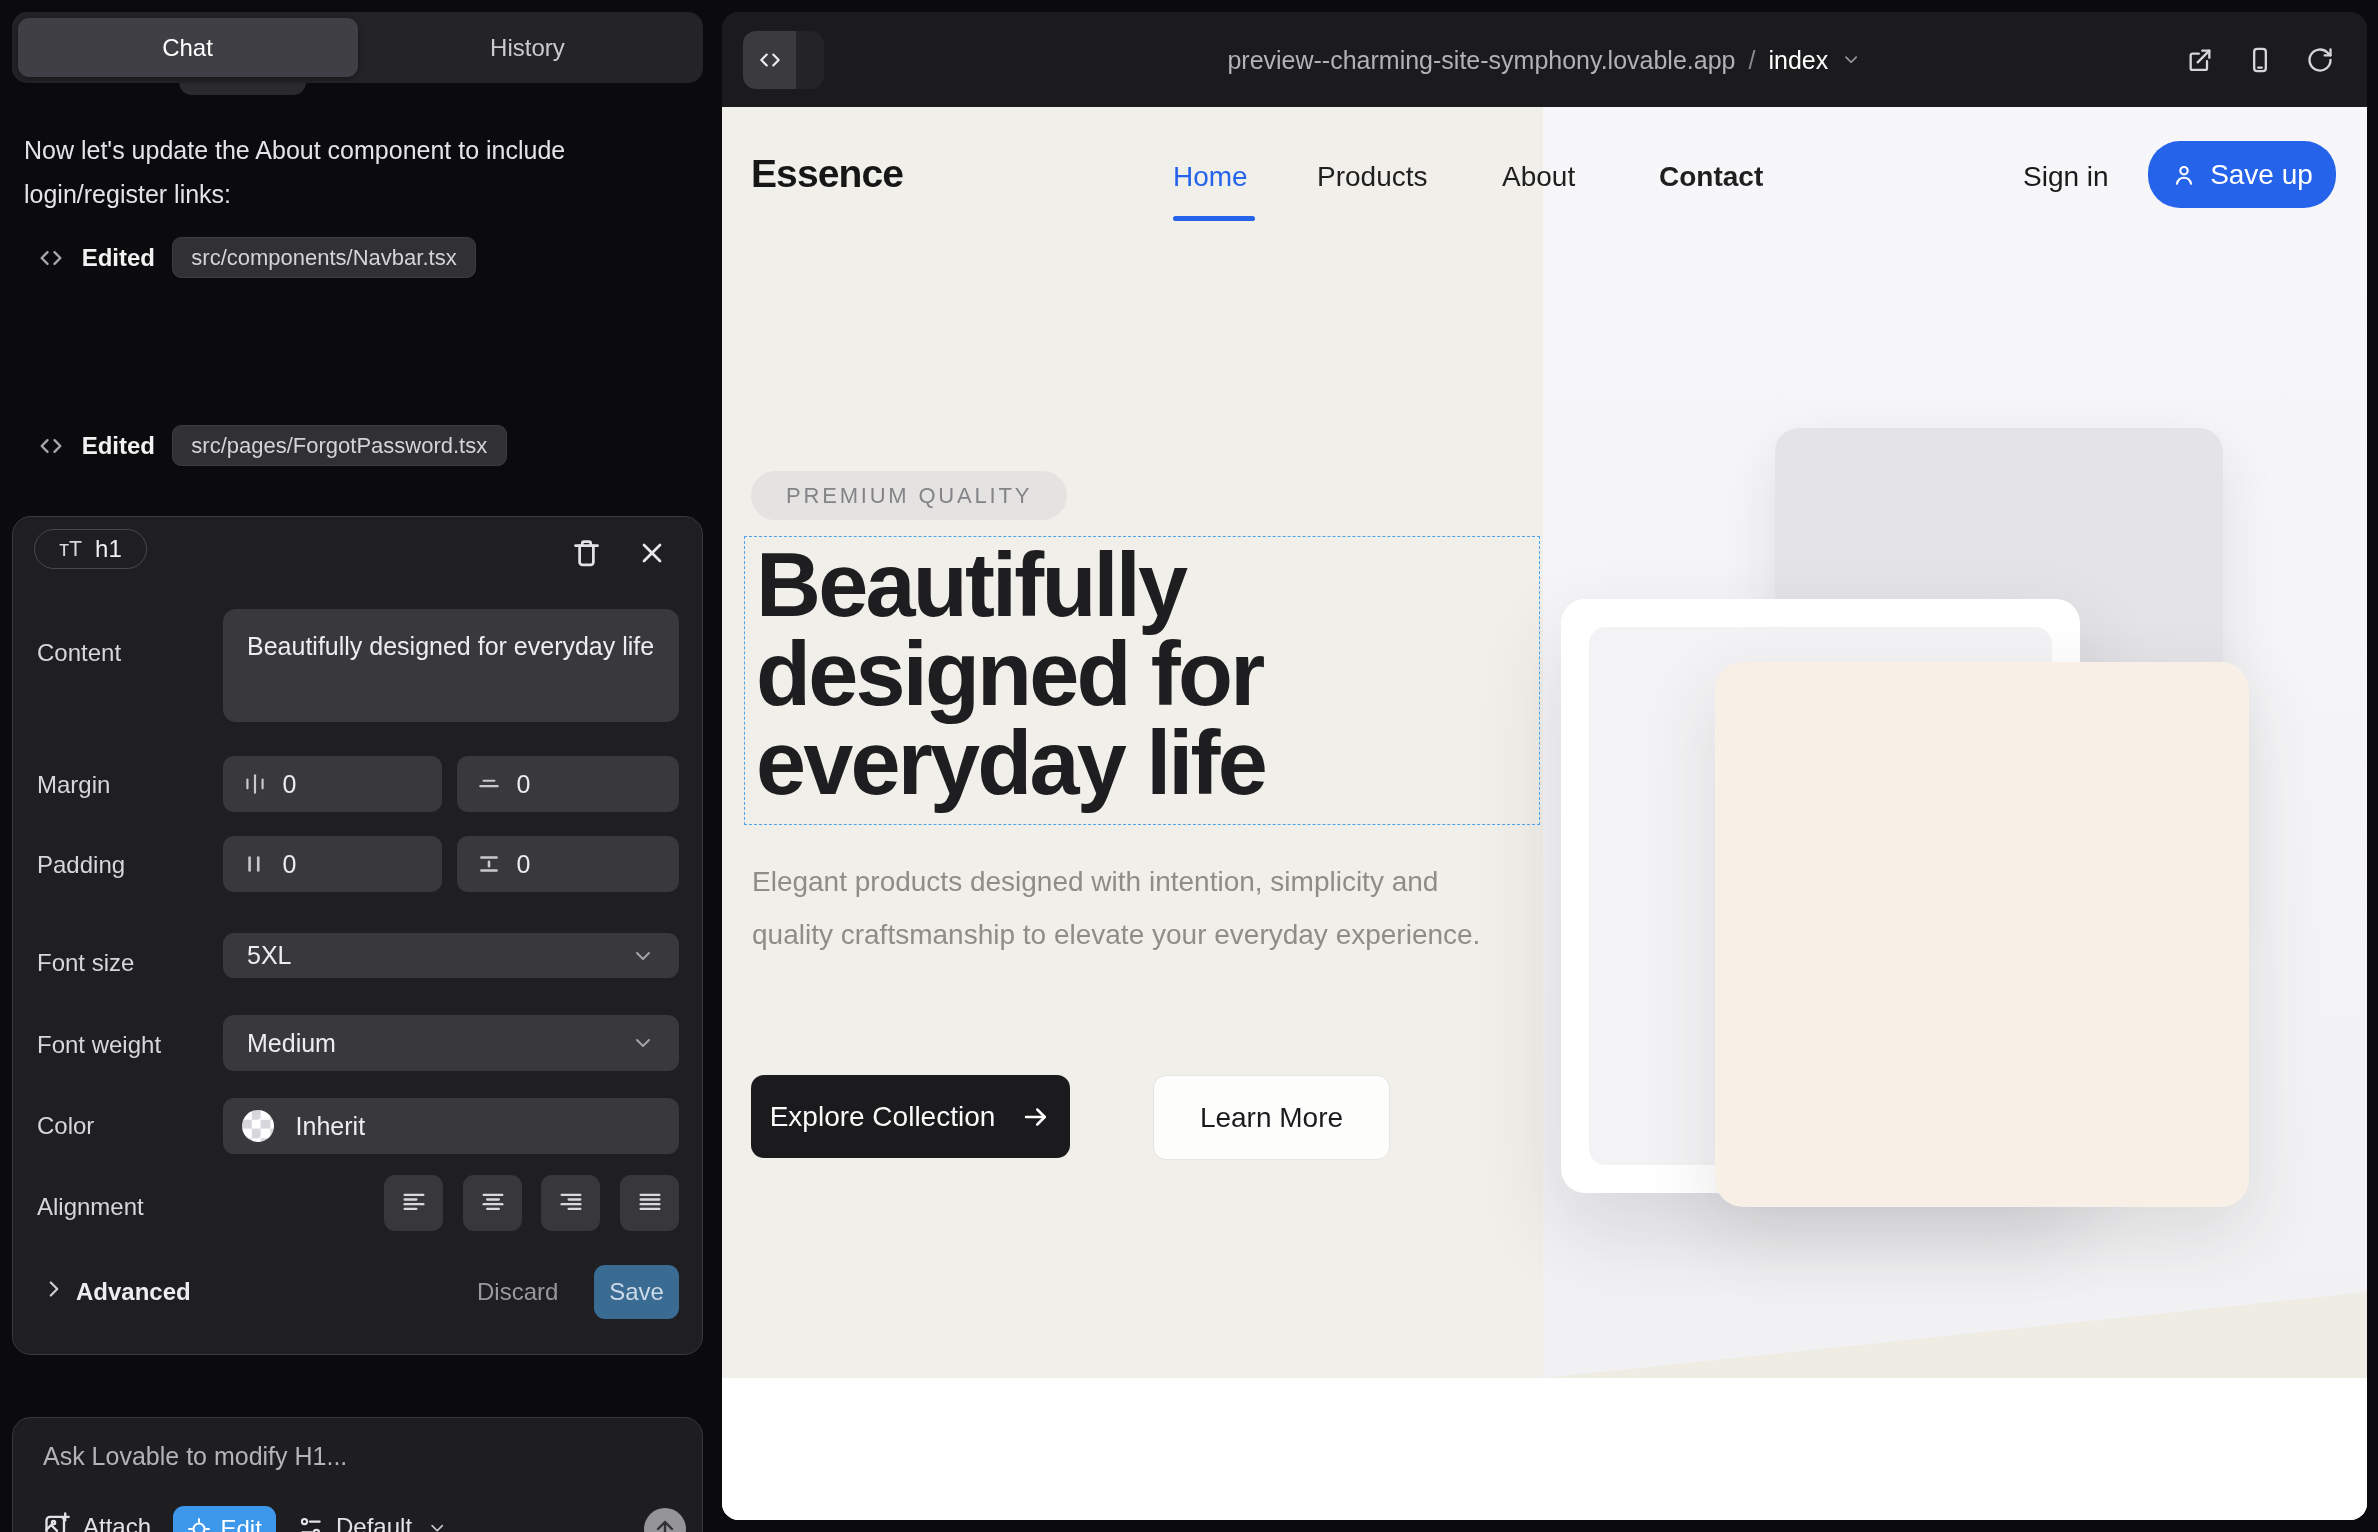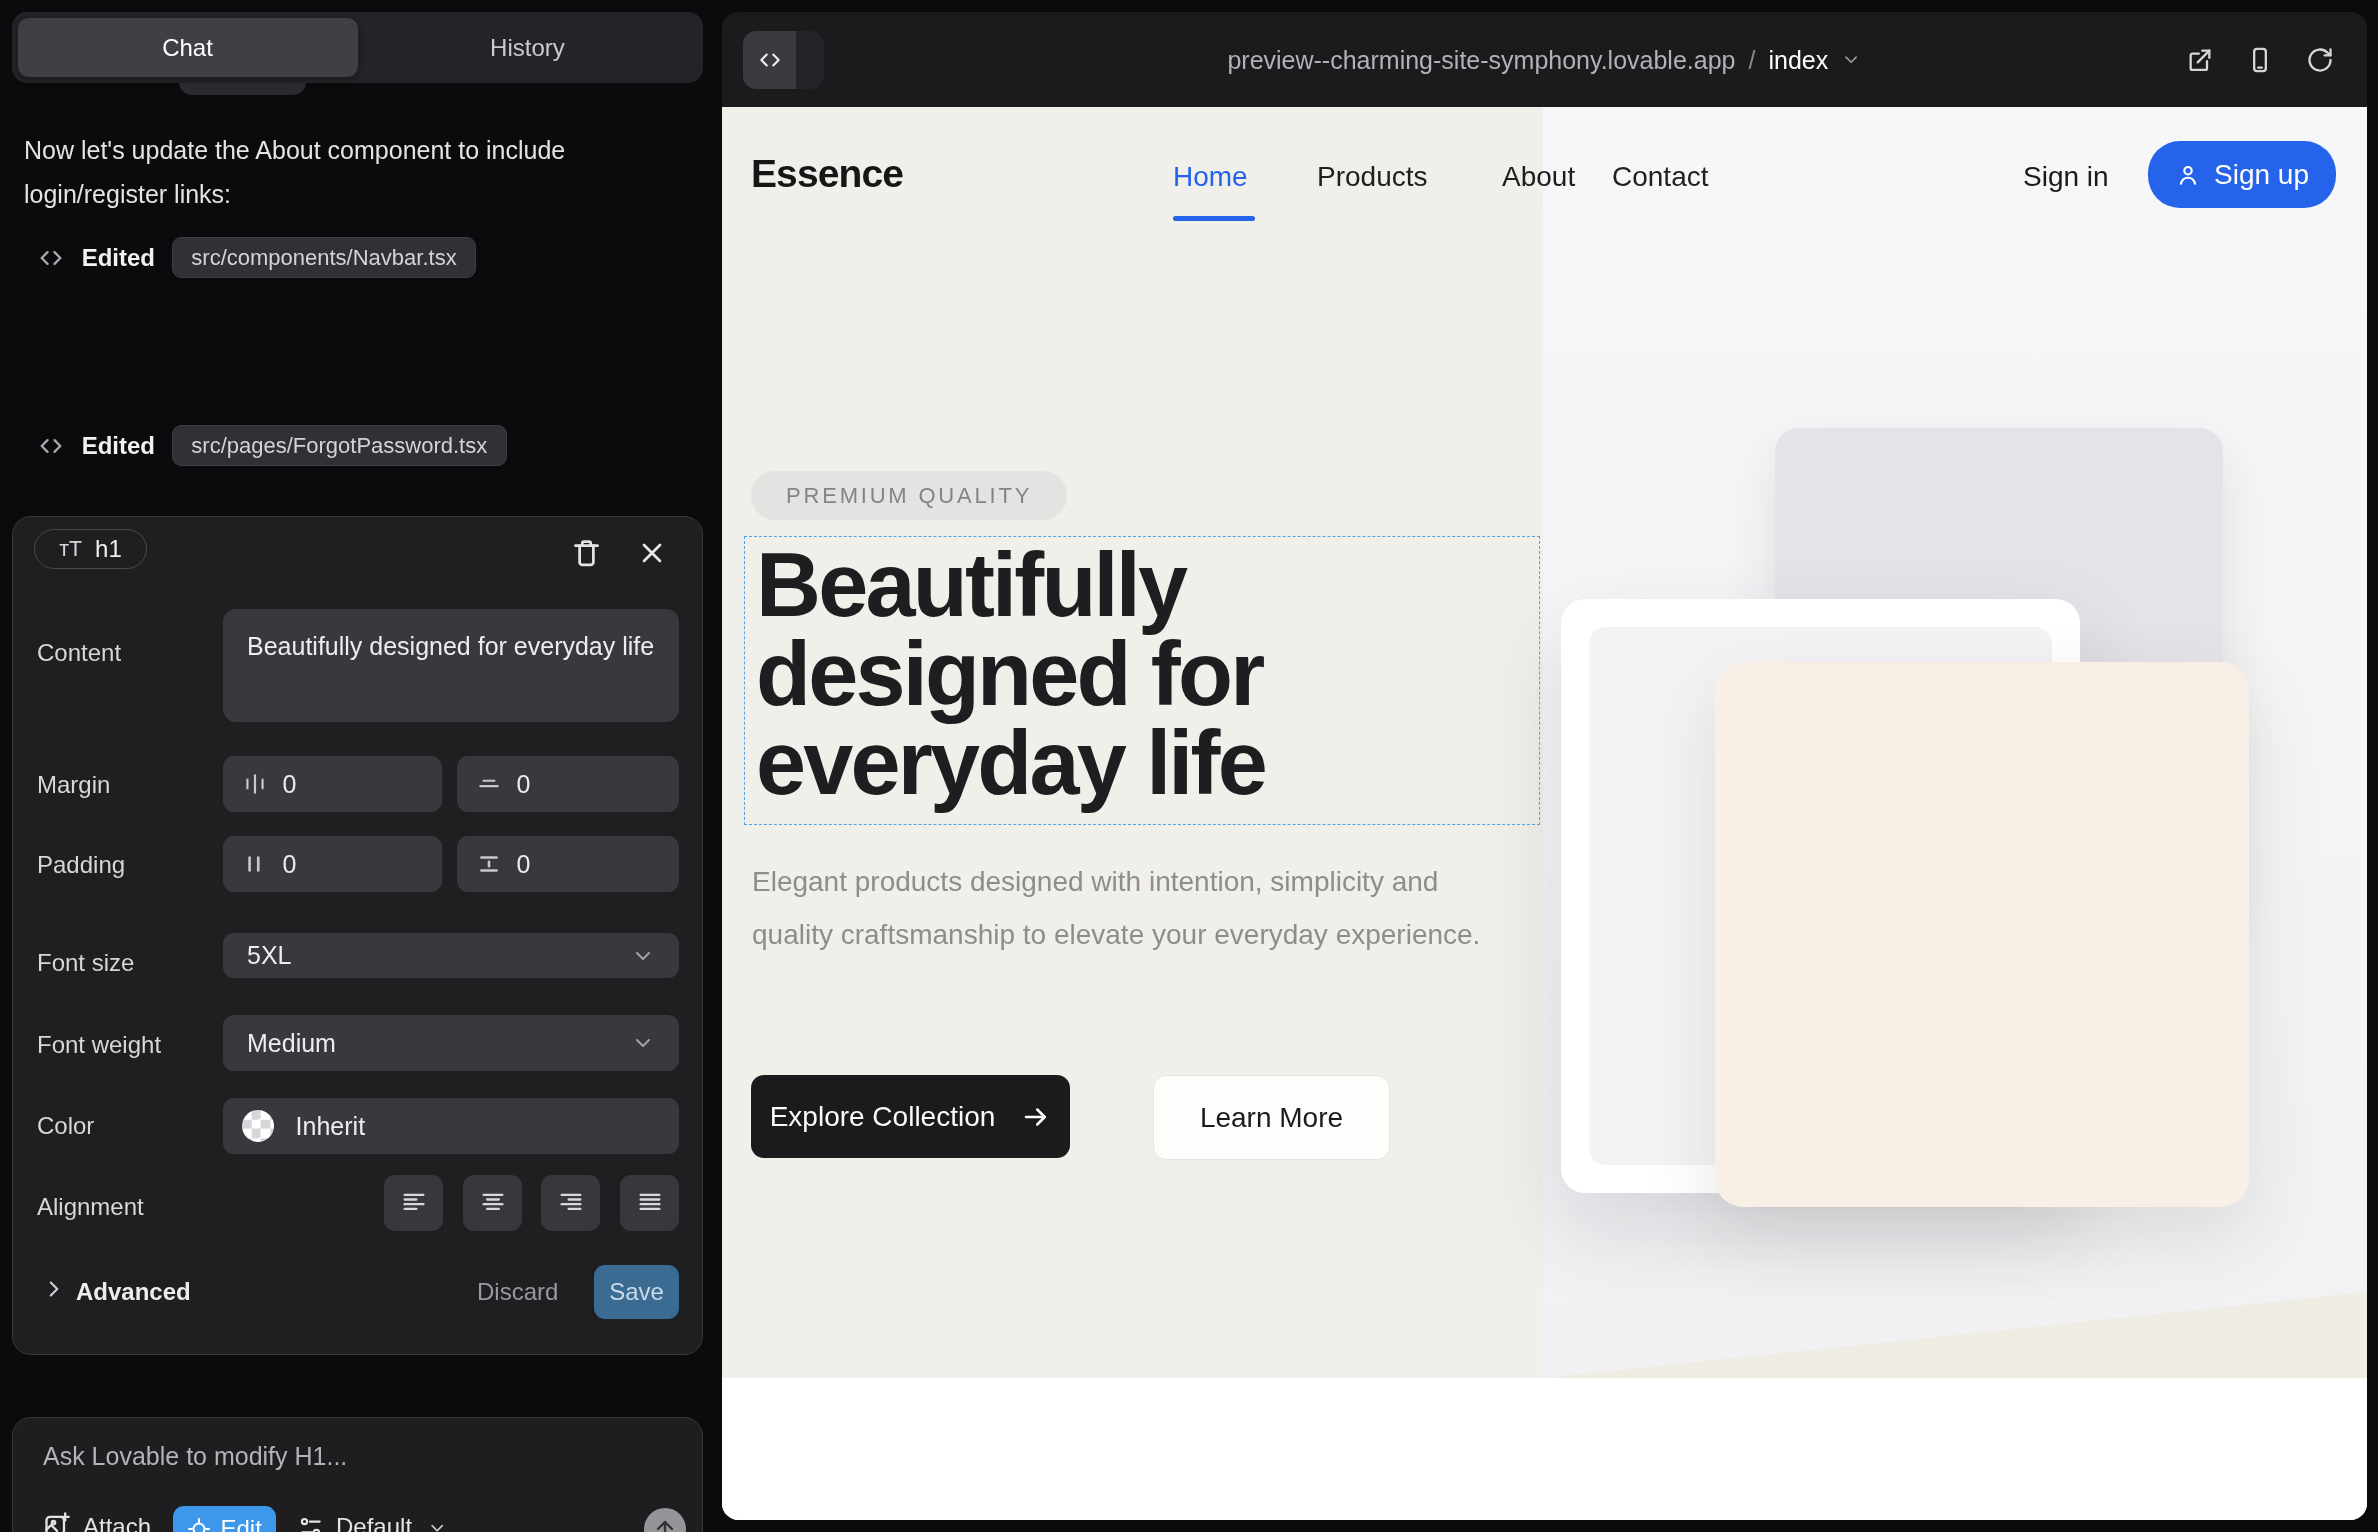--- a/index.html
+++ b/index.html
@@ -379,28 +379,28 @@
       <div class="abs card-cream"></div>
 
       <div class="abs wedge"></div>
       <div class="abs bottom-strip"></div>
 
       <div class="abs logo" style="z-index:6;">Essence</div>
       <div class="abs navlink active" style="left:451px; z-index:6;">Home</div>
       <div class="abs nav-underline" style="z-index:6;"></div>
       <div class="abs navlink" style="left:595px; z-index:6;">Products</div>
       <div class="abs navlink" style="left:780px; z-index:6;">About</div>
-      <div class="abs navlink" style="left:890px; z-index:6;">Contact</div>
+      <div class="abs navlink" style="left:937px; z-index:6;font-weight:bold;">Contact</div>
       <div class="abs signin" style="z-index:6;">Sign in</div>
       <div class="abs signup" style="z-index:6;">
         <svg width="26" height="26" viewBox="0 0 24 24" fill="none" stroke="currentColor" stroke-width="2" stroke-linecap="round" stroke-linejoin="round">
             <circle cx="12" cy="8" r="3.4"></circle>
             <path d="M5.5 20c.8-3.5 3.4-5.5 6.5-5.5s5.7 2 6.5 5.5"></path>
           </svg>
-        <span>Sign up</span>
+        <span>Save up</span>
       </div>
 
       <div class="abs badge" style="z-index:6;">PREMIUM QUALITY</div>
 
       <div class="abs sel-box">
         <h1 class="hero-h1">Beautifully designed for everyday life</h1>
       </div>
 
       <div class="abs hero-p" style="z-index:6;">Elegant products designed with intention, simplicity and quality craftsmanship to elevate your everyday experience.</div>
 

